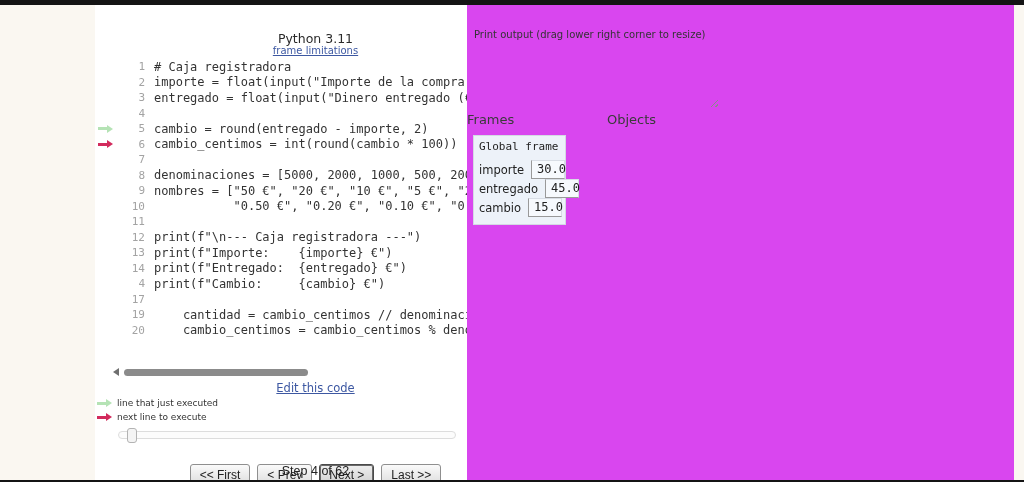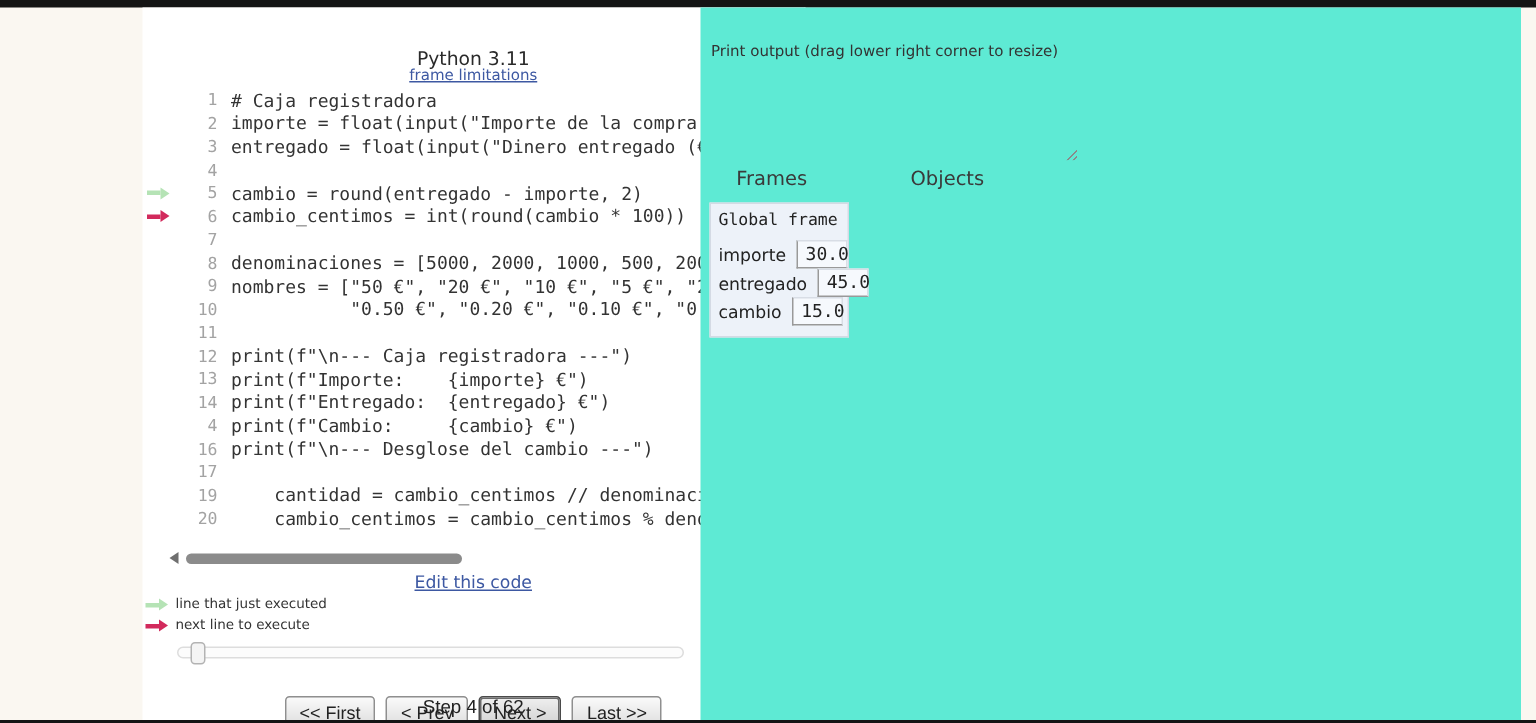--- a/index.html
+++ b/index.html
@@ -93,39 +93,39 @@
     border:1px solid #4a4a4a; box-shadow:inset 0 0 0 1px #6a6a6a;
     background:linear-gradient(#efefef,#cfcfcf);
   }
   .step-label {
     position:absolute; top:459px; left:0; width:100%;
     text-align:center; font-size:12.5px; color:#222;
     font-family:Liberation Sans, sans-serif;
   }
 
   
-  .right-col { position:absolute; left:467px; top:0; right:10px; bottom:0; background:#5eead4; }
+  .right-col { position:absolute; left:467px; top:0; right:10px; bottom:0; background:#d946ef; }
   .output-label {
     position:absolute; left:7px; top:24px; font-size:10px; color:#333;
     font-family:"DejaVu Sans", sans-serif;
   }
   .output-box {
     position:absolute; left:7px; top:35px; width:242px; height:56px;
     border:1px solid #b9b9b9; background:#fff; resize:none; overflow:hidden;
     font-family:"DejaVu Sans Mono", monospace; font-size:11px; color:#222;
     padding:2px 4px; line-height:13px;
   }
   .resize-grip {
     position:absolute; left:243px; top:94px; width:8px; height:8px;
     background:repeating-linear-gradient(135deg, #8a8a8a 0 1px, transparent 1px 3px);
     clip-path:polygon(100% 0, 100% 100%, 0 100%);
     cursor:nwse-resize;
   }
   .frames-headers { position:absolute; left:0; top:107px; display:flex; font-family:"DejaVu Sans", sans-serif; }
-  .frames-title { width:95px; text-align:center; font-size:13px; color:#3a3a3a; }
+  .frames-title { width:95px; text-align:left; font-size:13px; color:#3a3a3a; }
   .objects-title { margin-left:45px; font-size:13px; color:#3a3a3a; }
 
   .global-frame {
     position:absolute; left:6px; top:130px; width:93px;
     background:#edf2f9; border:1px solid #d4dae4; padding:4px 5px 7px 5px;
   }
   .frame-title { font-family:"DejaVu Sans Mono", monospace; font-size:11px; color:#222; margin-bottom:7px; }
   .frame-row { display:flex; align-items:center; height:19px; }
   .var-name {
     flex:1; text-align:right; padding-right:7px;
@@ -230,25 +230,20 @@
           <span class="lineno">14</span>
           <span class="code-text">print(f"Entregado:  {entregado} €")</span>
         </div>
       <div class="code-row">
           <span class="gutter"></span>
           <span class="lineno">4</span>
           <span class="code-text">print(f"Cambio:     {cambio} €")</span>
         </div>
       <div class="code-row">
           <span class="gutter"></span>
-          <span class="lineno">16</span>
-          <span class="code-text">print(f"\n--- Desglose del cambio ---")</span>
-        </div>
-      <div class="code-row">
-          <span class="gutter"></span>
           <span class="lineno">17</span>
           <span class="code-text"></span>
         </div>
       <div class="code-row">
           <span class="gutter"></span>
           <span class="lineno">19</span>
           <span class="code-text">    cantidad = cambio_centimos // denominaciones[i]</span>
         </div>
       <div class="code-row">
           <span class="gutter"></span>

